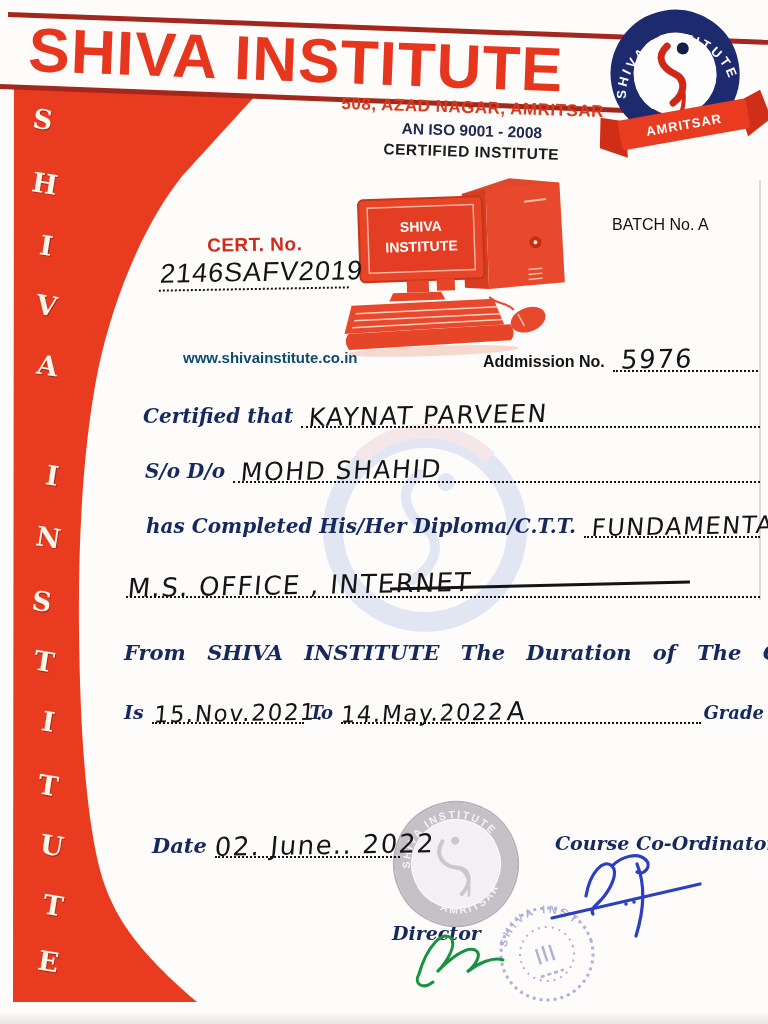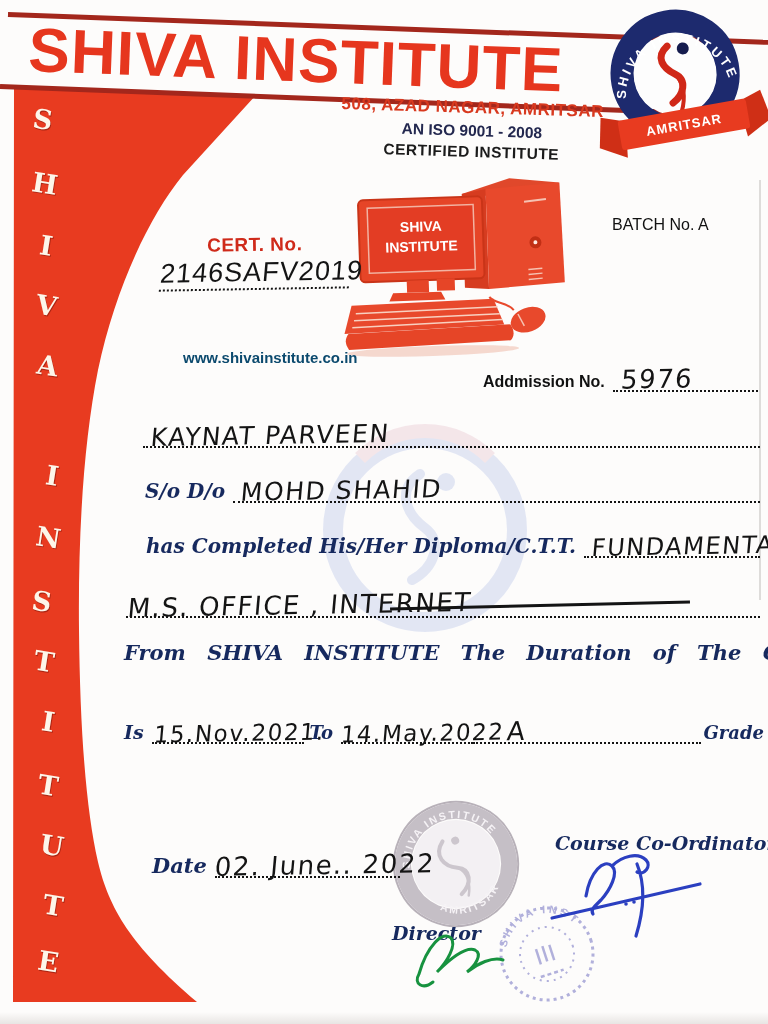--- a/index.html
+++ b/index.html
@@ -23,21 +23,21 @@
 
   
   .certblock{position:absolute;left:160px;top:234px;width:190px;text-align:center;transform:rotate(-1deg);}
   .certlabel{color:#cf2a1a;font-weight:bold;font-size:19px;letter-spacing:.5px;}
   .certvalue{position:relative;display:block;margin-top:1px;border-bottom:2.5px dotted #151515;
              font-size:27px;color:#141414;letter-spacing:1px;transform:skewX(-6deg);white-space:nowrap;}
   .batch{position:absolute;left:612px;top:216px;color:#111;font-weight:normal;font-size:16px;}
   .website{position:absolute;left:183px;top:349px;color:#0c4a6e;font-weight:bold;font-size:15px;}
 
   
-  .row{position:absolute;display:flex;align-items:flex-end;margin-top:20px;}
+  .row{position:absolute;display:flex;align-items:flex-end;}
   .slabel{font-family:"DejaVu Serif",serif;font-style:italic;font-weight:600;color:#16295e;
           white-space:nowrap;padding-right:8px;font-size:20px;line-height:1;padding-bottom:2px;}
   .fill{flex:1;position:relative;border-bottom:2.5px dotted #141414;height:100%;}
   .fillfix{position:relative;border-bottom:2.5px dotted #141414;height:100%;}
   .hand{position:absolute;bottom:-4px;left:8px;color:#141414;white-space:nowrap;
         transform:skewX(-6deg) rotate(-1deg);letter-spacing:1.5px;font-family:"DejaVu Sans",sans-serif;}
   .durline{position:absolute;left:124px;top:640px;width:640px;color:#16295e;
            font-family:"DejaVu Serif",serif;font-style:italic;font-weight:700;font-size:21px;
            word-spacing:14px;white-space:nowrap;}
   .longdash{position:absolute;right:70px;bottom:9px;width:300px;height:3px;background:#141414;
@@ -152,20 +152,21 @@
   </div>
 
   <svg class="abs" style="left:300px;top:412px;z-index:1;opacity:.28" width="250" height="240" viewBox="0 0 250 240">
     <circle cx="125" cy="118" r="92" fill="none" stroke="#9fb0e2" stroke-width="20"></circle>
     <path d="M 120,62 C 96,78 106,102 125,116 C 144,130 134,156 112,168" fill="none" stroke="#9fb0e2" stroke-width="10" stroke-linecap="round"></path>
     <circle cx="146" cy="70" r="9" fill="#9fb0e2"></circle>
     <path d="M 60,46 A 92,92 0 0 1 190,46" fill="none" stroke="#e0aebe" stroke-width="14"></path>
   </svg>
 
   <div class="row" style="left:143px;top:388px;width:617px;height:40px;z-index:4">
+    <span class="slabel">Certified that</span>
     <span class="fill">
       <span class="hand" style="font-size:25px">KAYNAT  PARVEEN</span>
     </span>
   </div>
 
   <div class="row" style="left:145px;top:443px;width:615px;height:40px;z-index:4">
     <span class="slabel">S/o D/o</span>
     <span class="fill">
       <span class="hand" style="font-size:25px">MOHD  SHAHID</span>
     </span>

